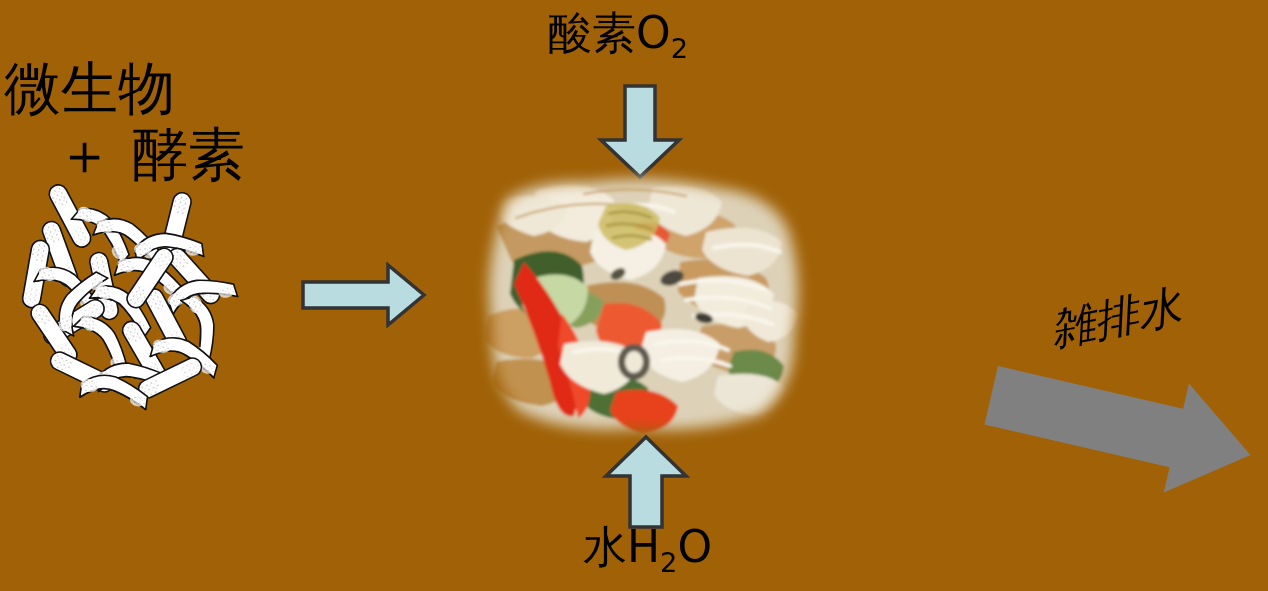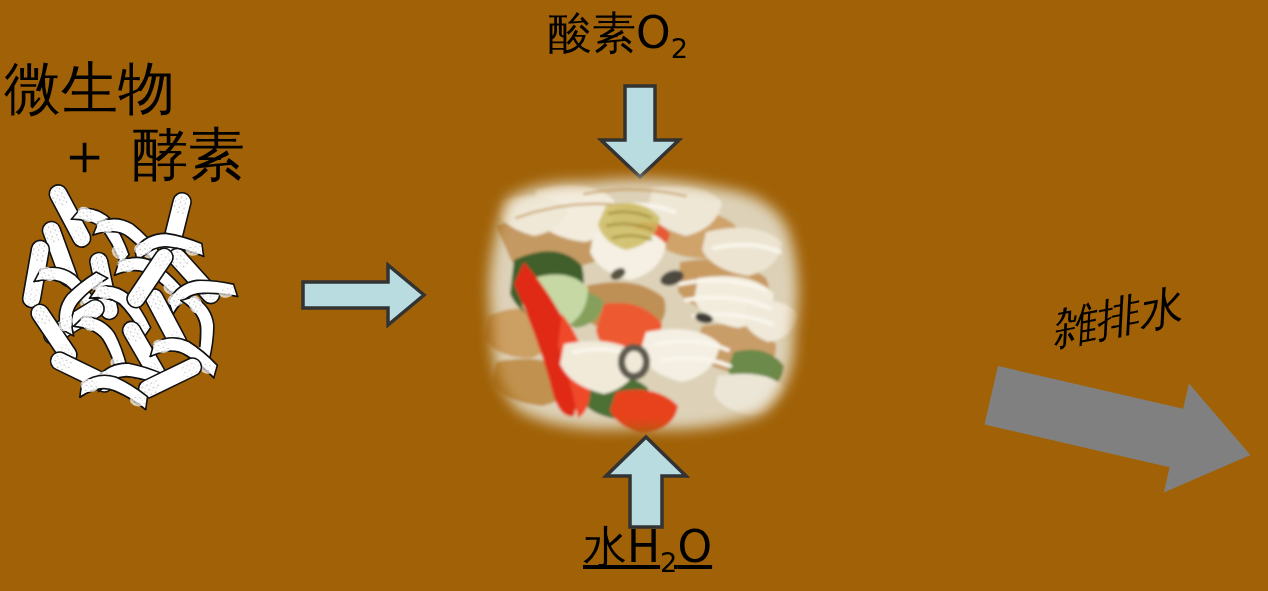--- a/index.html
+++ b/index.html
@@ -28,21 +28,20 @@
   }
   #label-oxygen {
     left: 548px;
     top: 8px;
     font-size: 44px;
   }
   #label-water {
     left: 583px;
     top: 522px;
     font-size: 44px;
-    text-decoration: underline;
   }
   #label-microbes {
     left: 4px;
     top: 56px;
     font-size: 57px;
     text-align: left;
   }
   #label-microbes .line2 {
     display: block;
     padding-left: 52px;

